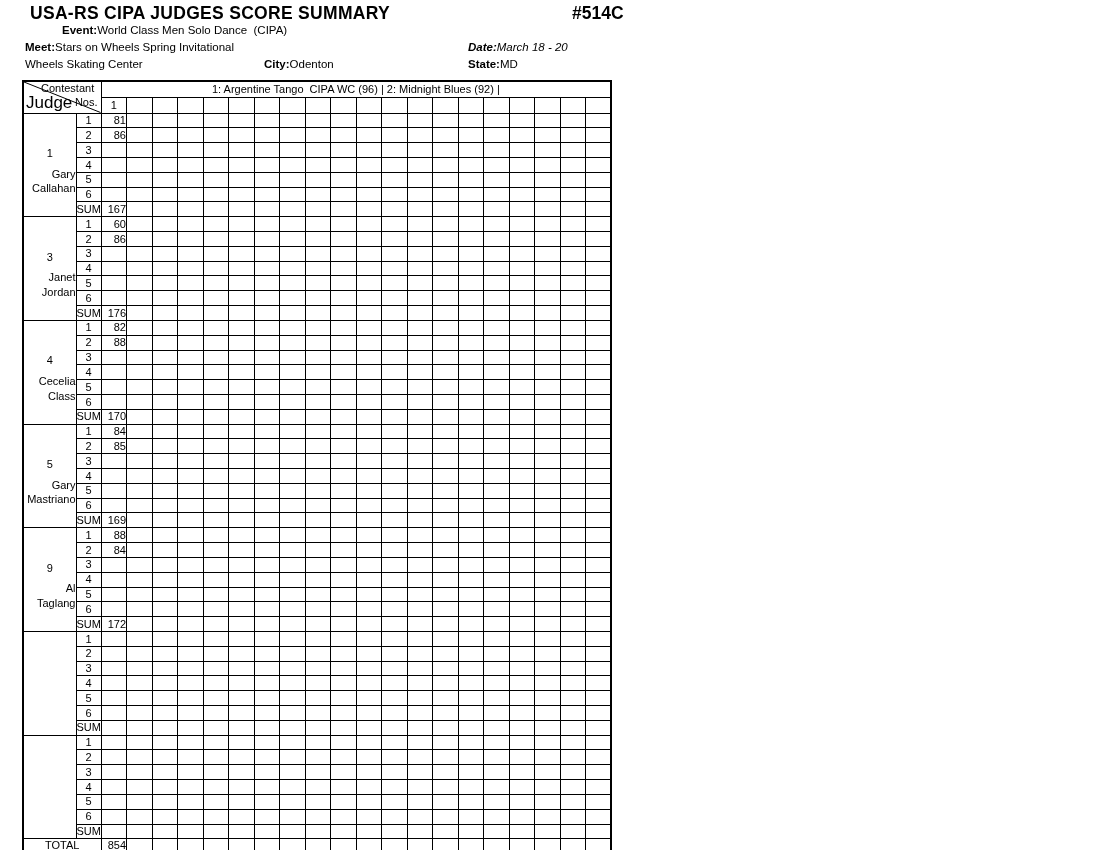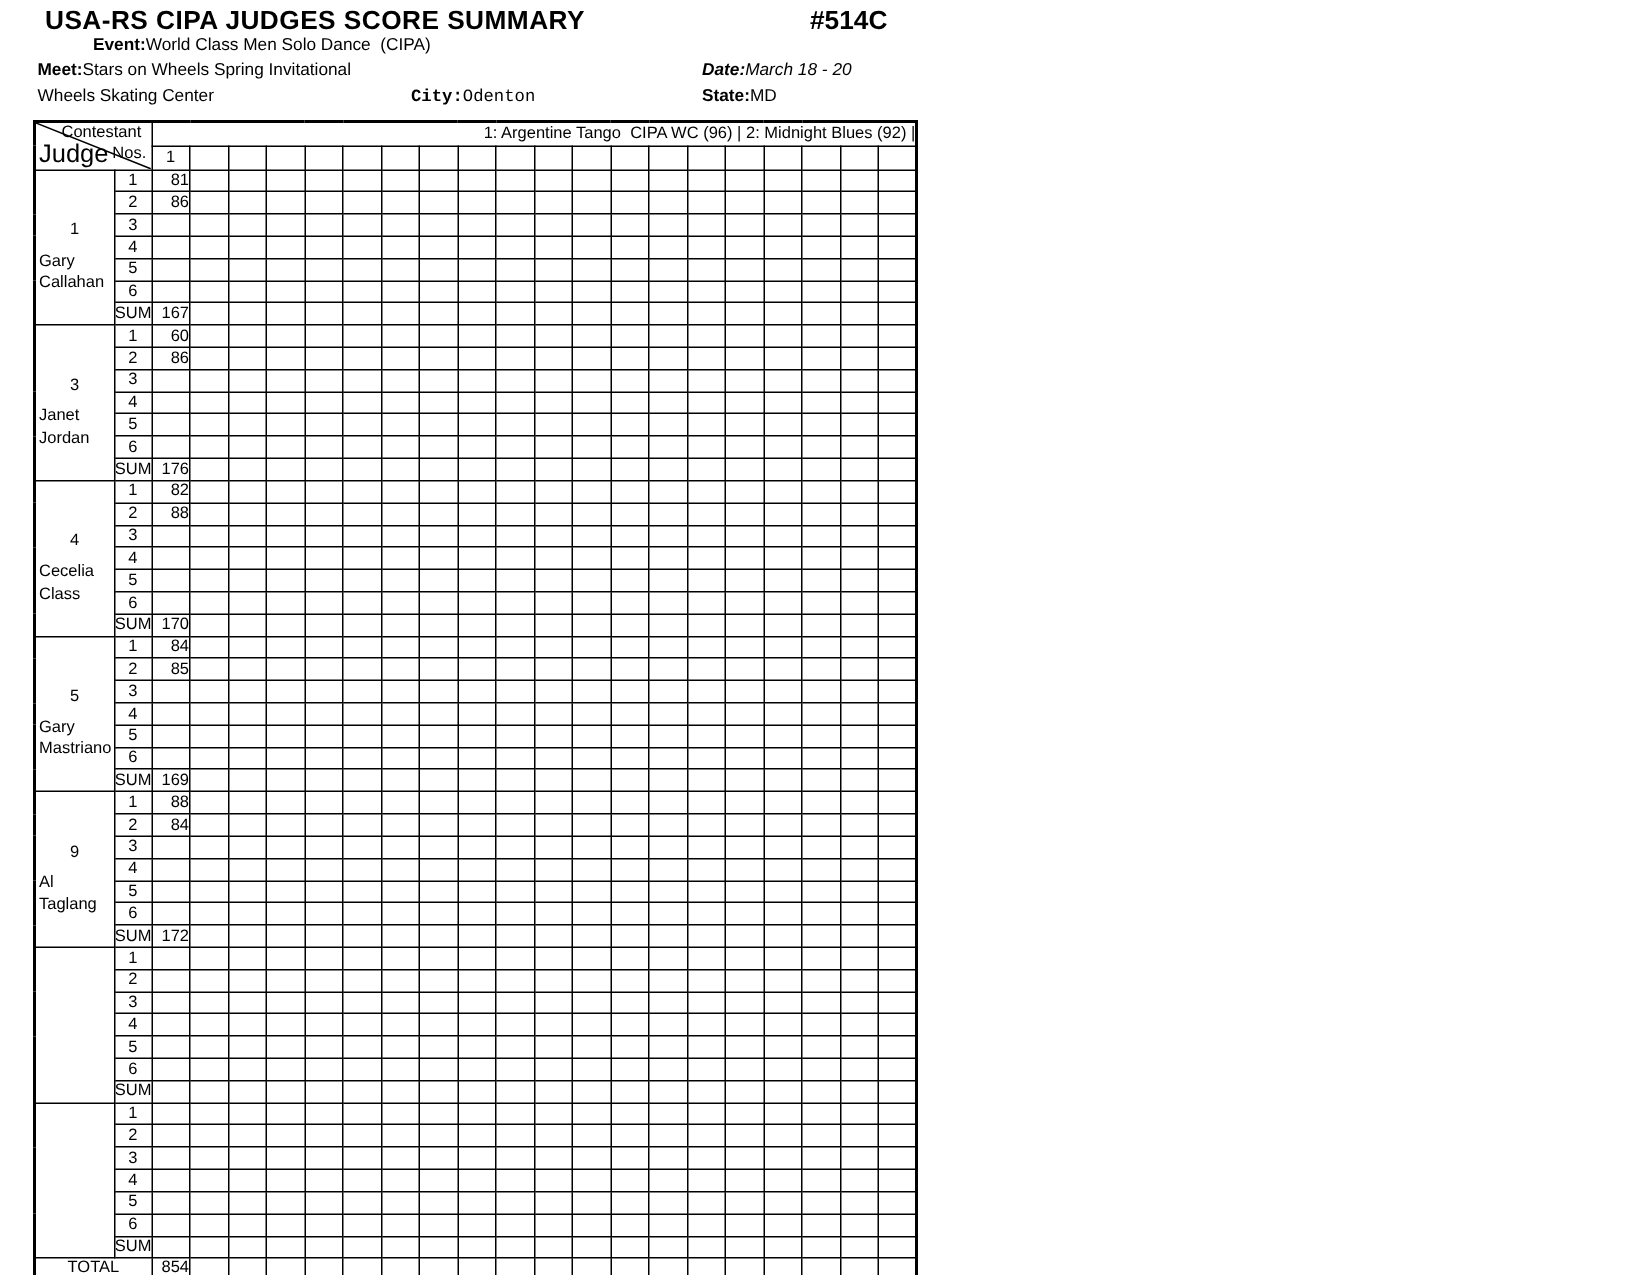--- a/index.html
+++ b/index.html
@@ -1,28 +1,28 @@
 <!DOCTYPE html>
 <html><head>
 <meta charset="utf-8">
 <style>
   html,body{margin:0;padding:0;}
   body{
     width:1100px;height:850px;background:#ffffff;color:#000000;
     font-family:"Liberation Sans",sans-serif;position:relative;overflow:hidden;
   }
   .title{position:absolute;left:30px;top:3px;font-size:17.5px;font-weight:bold;letter-spacing:.3px;white-space:pre;}
-  .docnum{position:absolute;left:540px;top:3px;font-size:17.5px;font-weight:bold;}
+  .docnum{position:absolute;left:572px;top:3px;font-size:17.5px;font-weight:bold;}
   .meta{position:absolute;font-size:11.5px;white-space:pre;}
   .meta .bl{font-weight:bold;}
   .l1{left:25px;top:24px;padding-left:37px;}
   .l2{left:25px;top:41px;}
   .l2d{left:468px;top:41px;font-style:italic;}
   .l3{left:25px;top:58px;}
-  .l3c{left:274px;top:58px;font-family:Liberation Mono, monospace;}
+  .l3c{left:264px;top:58px;}
   .l3s{left:468px;top:58px;}
 
   table.score{
     position:absolute;left:22px;top:80px;width:588px;
     border-collapse:collapse;table-layout:fixed;
     border:2px solid #000;
   }
   table.score td{
     border:1px solid #000;padding:0;font-size:11px;line-height:1.15;
     overflow:hidden;vertical-align:middle;
@@ -31,32 +31,32 @@
   tr.hr2{height:16px;}
   tr.sr{height:14.82px;}
   tr.trt{height:11px;}
 
   td.corner{position:relative;overflow:visible;border-bottom:2px solid #000;border-right:2px solid #000;}
   td.corner svg{position:absolute;left:0;top:0;width:100%;height:100%;}
   .c-top{position:absolute;top:0px;left:17px;font-size:11px;white-space:nowrap;}
   .c-mid{position:absolute;top:14px;right:3px;font-size:11px;white-space:nowrap;}
   .c-bot{position:absolute;bottom:0px;left:2px;font-size:17px;white-space:nowrap;}
 
-  td.dance{text-align:right;padding-left:3px;font-size:10px;white-space:pre;border-left:2px solid #000;}
+  td.dance{text-align:center;padding-left:3px;font-size:10px;white-space:pre;border-left:2px solid #000;}
   td.numc{text-align:center;}
   td.hb{border-bottom:2px solid #000;}
   td.lbl{text-align:center;white-space:nowrap;overflow:visible;}
   td.val{text-align:right;padding-right:3px;white-space:nowrap;}
   td.dfirst{border-left:2px solid #000;}
   td.gend{border-right:2px solid #000;}
   td.btop{border-top:2px solid #000;}
   td.judgecell{vertical-align:top;overflow:hidden;}
   .jnum{text-align:center;margin-top:13px;font-size:11px;}
   .jnum + .jname{margin-top:7px;}
-  .jname{text-align:left;padding-left:2px;font-size:11px;line-height:14.5px;}
+  .jname{text-align:right;padding-left:2px;font-size:11px;line-height:14.5px;}
   td.totlbl{text-align:center;white-space:nowrap;overflow:visible;}
 </style>
 </head>
 <body>
 
 <div>
   <div class="title">USA-RS CIPA JUDGES SCORE SUMMARY</div>
   <div class="docnum">#514C</div>
 
   <div class="meta l1"><span class="bl">Event:</span><span>World Class Men Solo Dance  (CIPA)</span></div>

